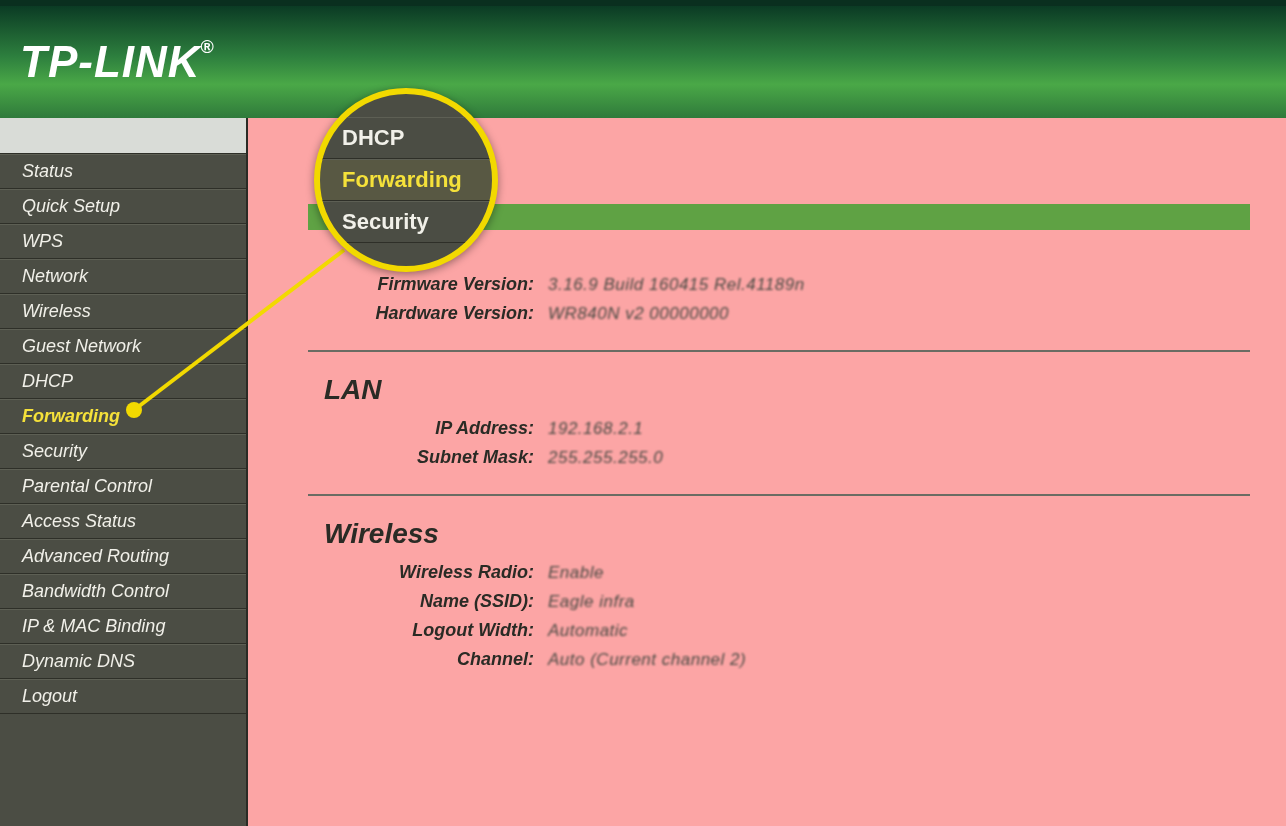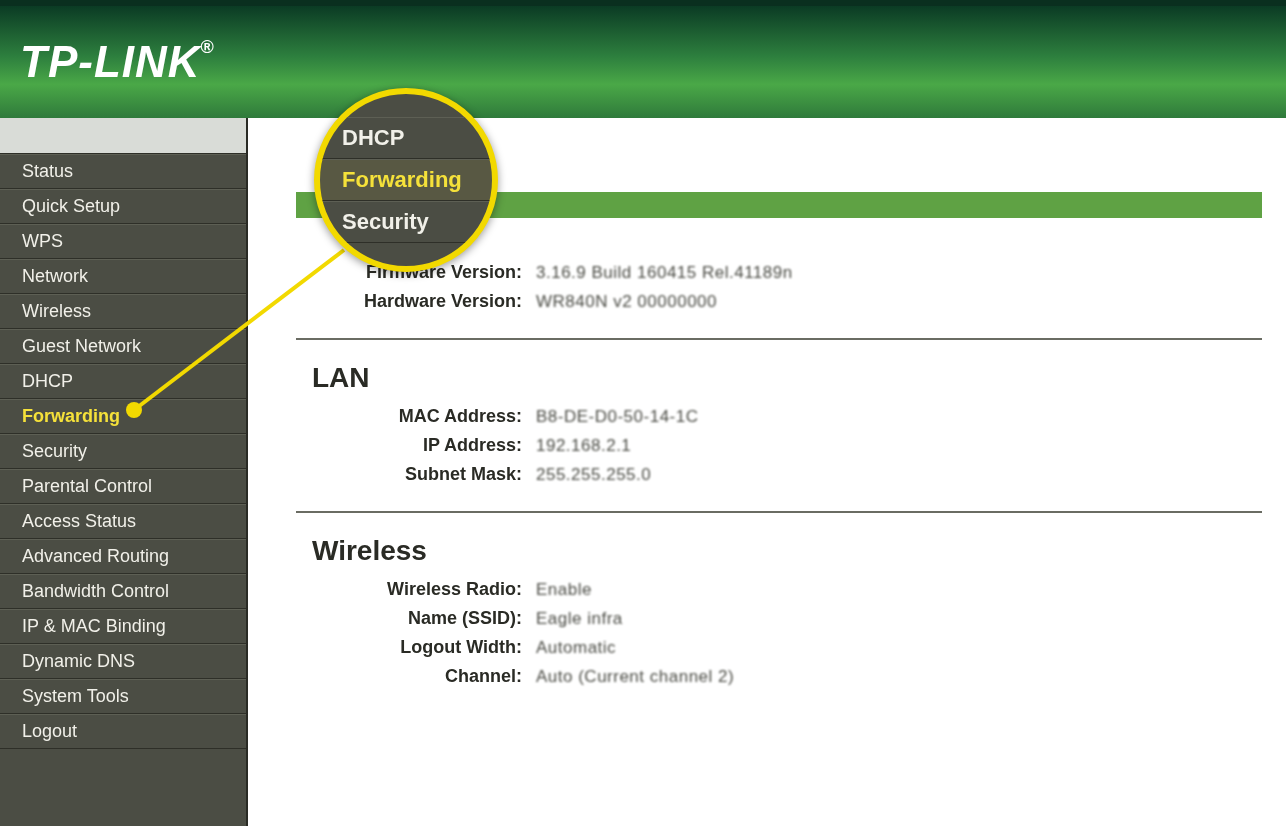--- a/index.html
+++ b/index.html
@@ -24,20 +24,21 @@
     font-size: 44px;
     font-weight: 900;
     letter-spacing: 1px;
     font-style: italic;
     font-family: Arial, sans-serif;
   }
   .logo .reg { font-size: 18px; vertical-align: top; font-style: normal; }
   .body-wrap {
     display: flex;
     height: calc(100% - 118px);
+    font-style: italic;
   }
   .sidebar {
     width: 248px;
     background: #4b4d44;
     border-right: 2px solid #2a2b25;
   }
   .sidebar-spacer { height: 36px; background: #d9dcd7; border-bottom: 1px solid #2e2f28;}
   .sidebar-item {
     display: block;
     padding: 6px 22px;
@@ -47,22 +48,22 @@
     border-top: 1px solid #5d5f54;
     cursor: pointer;
     background: #4b4d44;
   }
   .sidebar-item.active {
     color: #f5e13a;
     font-weight: bold;
   }
   .main {
     flex: 1;
-    background: #ffffff;
-    padding: 0;
+    background: #fca5a5;
+    padding: 12px;
     overflow: hidden;
     position: relative;
   }
   .green-bar {
     margin: 74px 24px 0 48px;
     height: 26px;
     background: #5fa244;
   }
   .section {
     margin: 26px 24px 0 48px;
@@ -160,44 +161,39 @@
     <a class="sidebar-item">Guest Network</a>
     <a class="sidebar-item">DHCP</a>
     <a class="sidebar-item active">Forwarding</a>
     <a class="sidebar-item">Security</a>
     <a class="sidebar-item">Parental Control</a>
     <a class="sidebar-item">Access Status</a>
     <a class="sidebar-item">Advanced Routing</a>
     <a class="sidebar-item">Bandwidth Control</a>
     <a class="sidebar-item">IP &amp; MAC Binding</a>
     <a class="sidebar-item">Dynamic DNS</a>
-    <a class="sidebar-item">System Tools</a>
     <a class="sidebar-item">Logout</a>
   </div>
 
   <div class="main">
     <div class="green-bar"></div>
 
     <div class="section" style="border-top:none;">
       <div class="kv-row">
         <div class="kv-label">Firmware Version:</div>
         <div class="kv-value">3.16.9 Build 160415 Rel.41189n</div>
       </div>
       <div class="kv-row">
         <div class="kv-label">Hardware Version:</div>
         <div class="kv-value">WR840N v2 00000000</div>
       </div>
     </div>
 
     <div class="section">
       <div class="section-title">LAN</div>
-      <div class="kv-row">
-        <div class="kv-label">MAC Address:</div>
-        <div class="kv-value">B8-DE-D0-50-14-1C</div>
-      </div>
       <div class="kv-row">
         <div class="kv-label">IP Address:</div>
         <div class="kv-value">192.168.2.1</div>
       </div>
       <div class="kv-row">
         <div class="kv-label">Subnet Mask:</div>
         <div class="kv-value">255.255.255.0</div>
       </div>
     </div>
 

